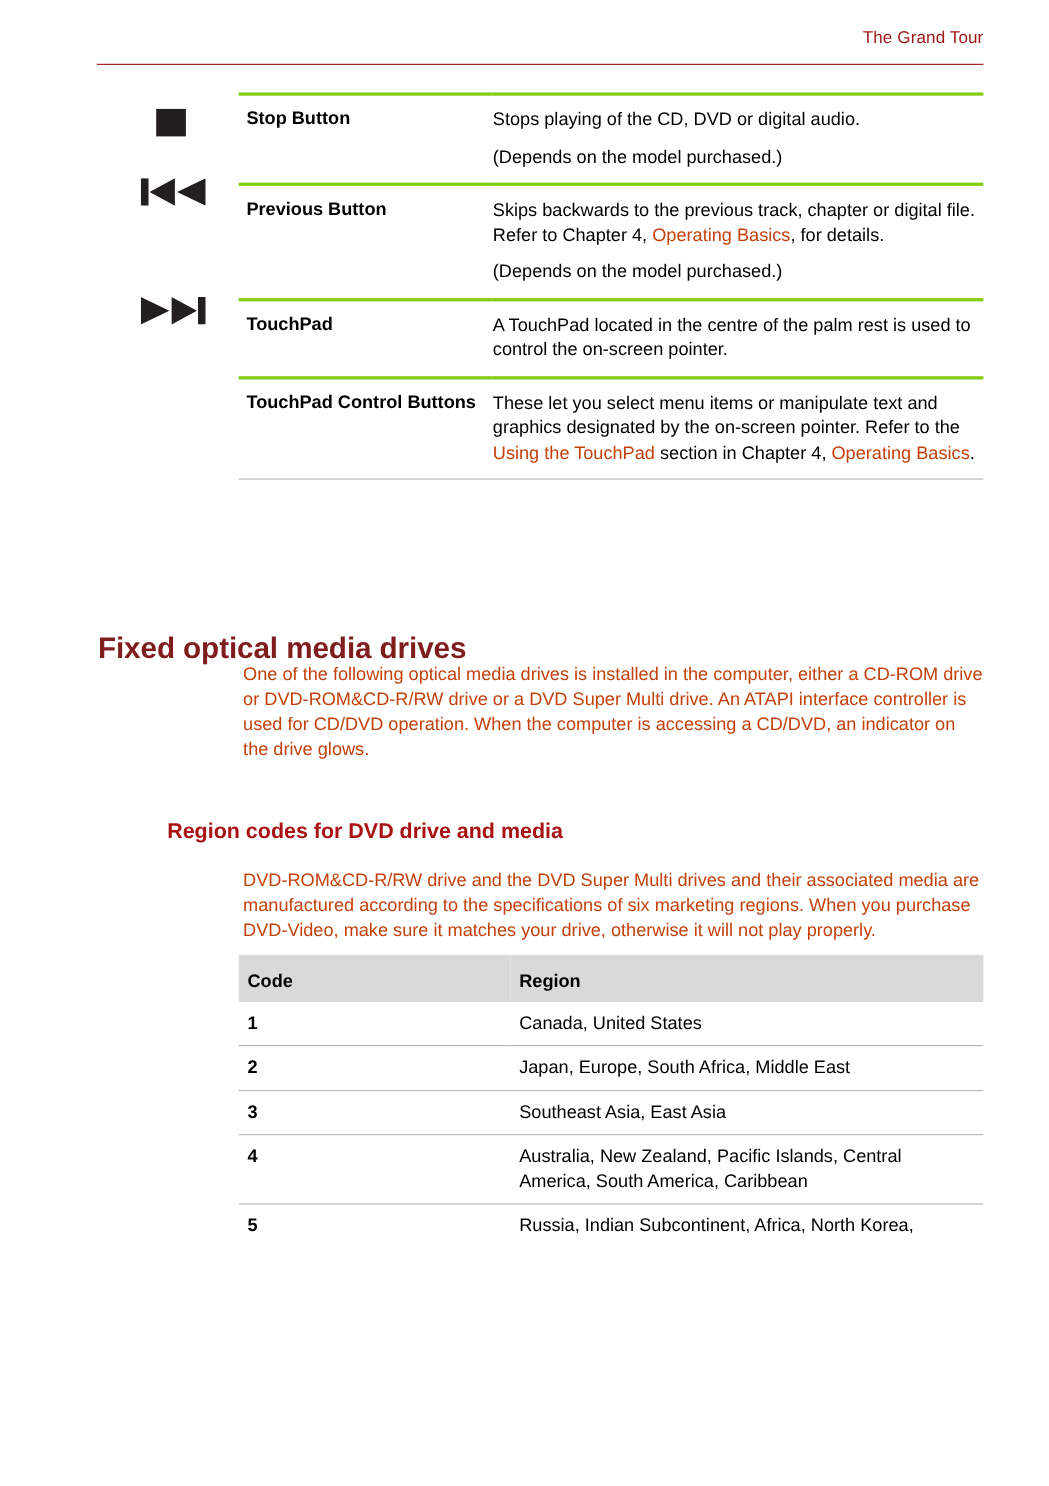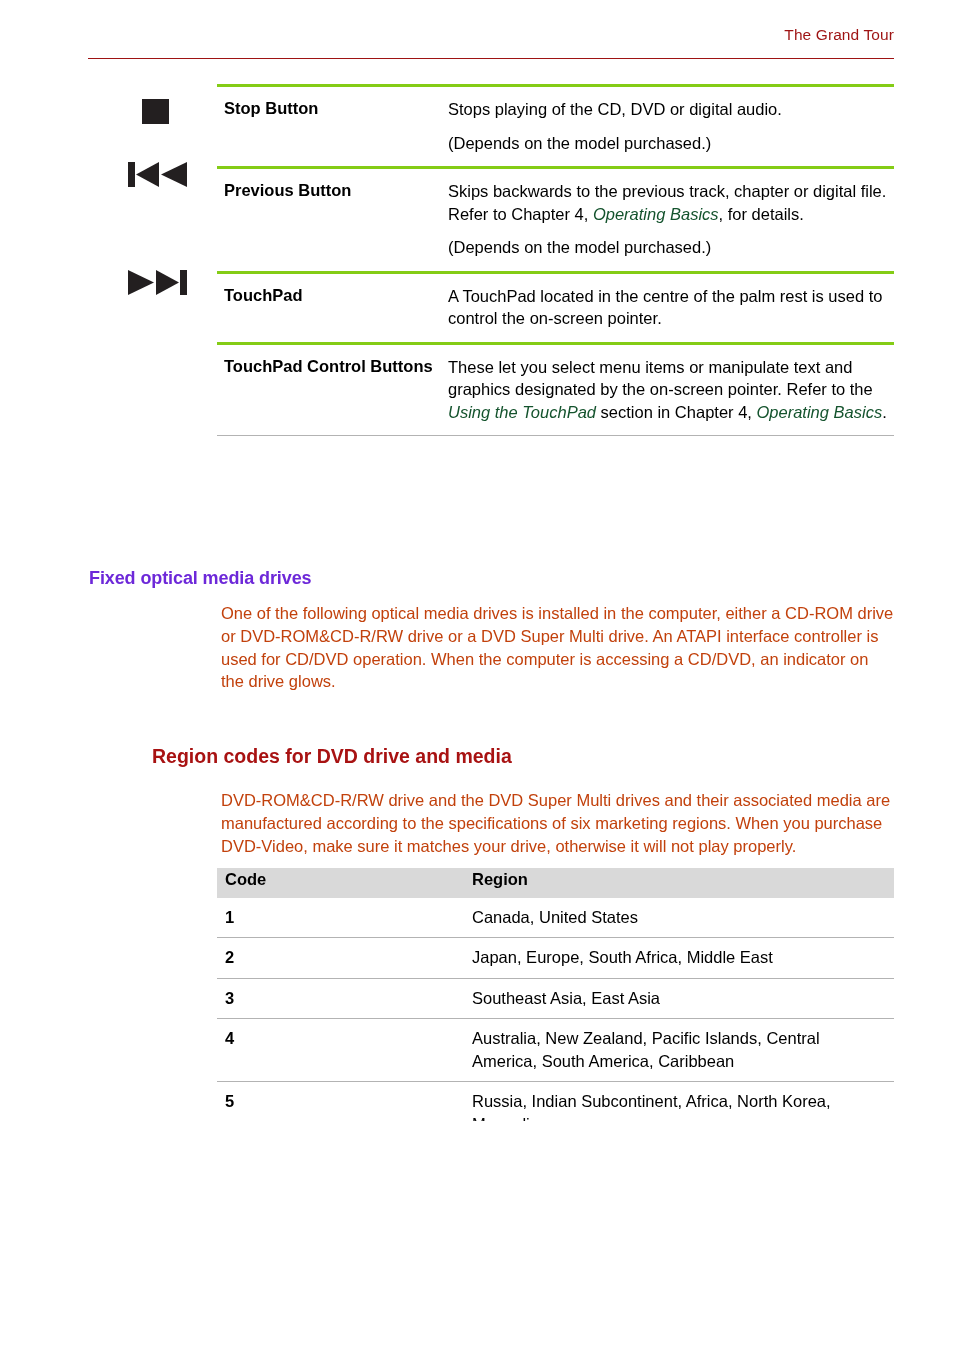--- a/index.html
+++ b/index.html
@@ -70,22 +70,21 @@
     line-height: 22.5px;
     padding: 11px 0 12px 0;
   }
   .cell-desc p {
     margin: 0;
   }
   .cell-desc p + p {
     margin-top: 11px;
   }
   .xref {
-    color: #14532d;
-    font-style: italic;
+    color: #c2410c;
   }
 
   
   .icon-layer {
     position: absolute;
     left: 0;
     top: 0;
     width: 954px;
     height: 1351px;
     pointer-events: none;
@@ -111,23 +110,23 @@
     top: 270px;
     width: 59px;
     height: 25px;
   }
 
   
   .h1-heading {
     position: absolute;
     left: 89px;
     top: 556px;
-    font-size: 18px;
-    font-weight: bold;
-    color: #6d28d9;
+    font-size: 27px;
+    font-weight: bold;
+    color: #7f1d1d;
     letter-spacing: -0.1px;
   }
   .body-block {
     position: absolute;
     left: 221px;
     width: 673px;
     font-size: 16.5px;
     line-height: 22.8px;
     color: #c2410c;
   }
@@ -155,21 +154,21 @@
   .region-table td {
     text-align: left;
     vertical-align: top;
     font-size: 16.5px;
     line-height: 22.5px;
     padding: 0;
   }
   .region-table thead th {
     background: #d9d9d9;
     font-weight: bold;
-    padding: 0 8px 7px 8px;
+    padding: 13px 8px 7px 8px;
     border: none;
   }
   .region-table tbody td {
     border-top: 1px solid #b3b3b3;
     padding: 8px 8px 9px 8px;
   }
   .region-table tbody tr:first-child td {
     border-top: none;
   }
   .region-table tbody tr:last-child td {

